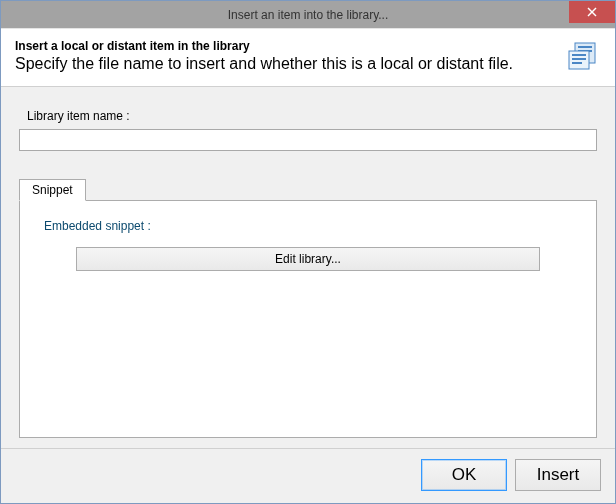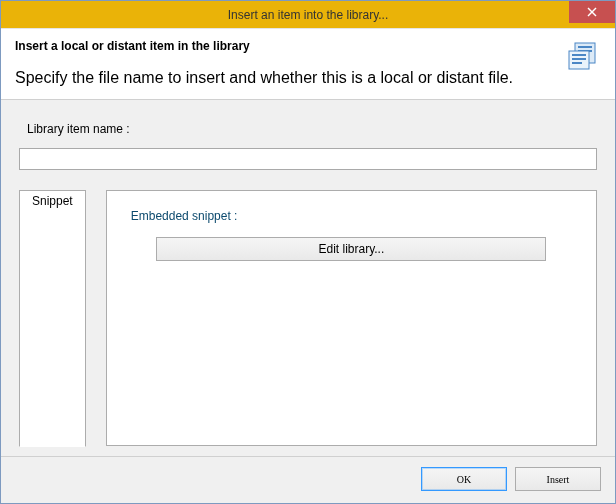--- a/index.html
+++ b/index.html
@@ -16,21 +16,21 @@
   .window {
     width: 616px;
     height: 504px;
     border: 1px solid #7d9ac0;
     background: #f0f0f0;
     display: flex;
     flex-direction: column;
   }
   .titlebar {
     height: 28px;
-    background: #eab308;
+    background: #a3a3a3;
     display: flex;
     align-items: center;
     justify-content: center;
     position: relative;
     border-bottom: 1px solid #e5e5e5;
   }
   .titlebar-title {
     color: #333;
     font-size: 12px;
   }
@@ -52,58 +52,57 @@
     border-bottom: 1px solid #d0d0d0;
     padding: 10px 14px 12px 14px;
     display: flex;
     align-items: flex-start;
     justify-content: space-between;
   }
   .header-text .bold {
     font-weight: bold;
     font-size: 12px;
     color: #000;
-    margin-bottom: 16px;
+    margin-bottom: 2px;
   }
   .header-text .desc {
     font-size: 16px;
     color: #000;
   }
   .header-icon {
     flex: 0 0 auto;
     margin-left: 10px;
   }
   .body {
     flex: 1;
     padding: 18px 18px 10px 18px;
     display: flex;
     flex-direction: column;
   }
   .field-label {
     color: #000;
-    margin: 4px 0 12px 8px;
+    margin: 4px 0 6px 8px;
     font-size: 12px;
   }
   .text-input {
     width: 100%;
     height: 22px;
     border: 1px solid #a9a9a9;
     background: #fff;
     padding: 2px 4px;
     font-family: inherit;
     font-size: 12px;
     outline: none;
   }
   .tab-area {
-    margin-top: 20px;
+    margin-top: 28px;
     flex: 1;
     position: relative;
     display: flex;
-    flex-direction: row;
-    gap: 20px;
+    flex-direction: column;
   }
   .tab-header {
     display: flex;
     position: relative;
     z-index: 2;
   }
   .tab {
     background: #fff;
     border: 1px solid #acacac;
     border-bottom: 1px solid #fff;
@@ -139,23 +138,23 @@
   }
   .footer {
     border-top: 1px solid #d0d0d0;
     padding: 10px 14px 12px 14px;
     display: flex;
     justify-content: flex-end;
     gap: 8px;
   }
   .footer button {
     width: 86px;
-    height: 24px;
-    font-family: Liberation Serif, serif;
-    font-size: 10px;
+    height: 32px;
+    font-family: Liberation Sans, sans-serif;
+    font-size: 17px;
     border: 1px solid #acacac;
     background: linear-gradient(#f5f5f5,#e9e9e9);
     cursor: default;
   }
   .footer button.default {
     border-color: #3399ff;
     box-shadow: inset 0 0 0 1px rgba(51,153,255,0.3);
   }
 </style>
 </head>

